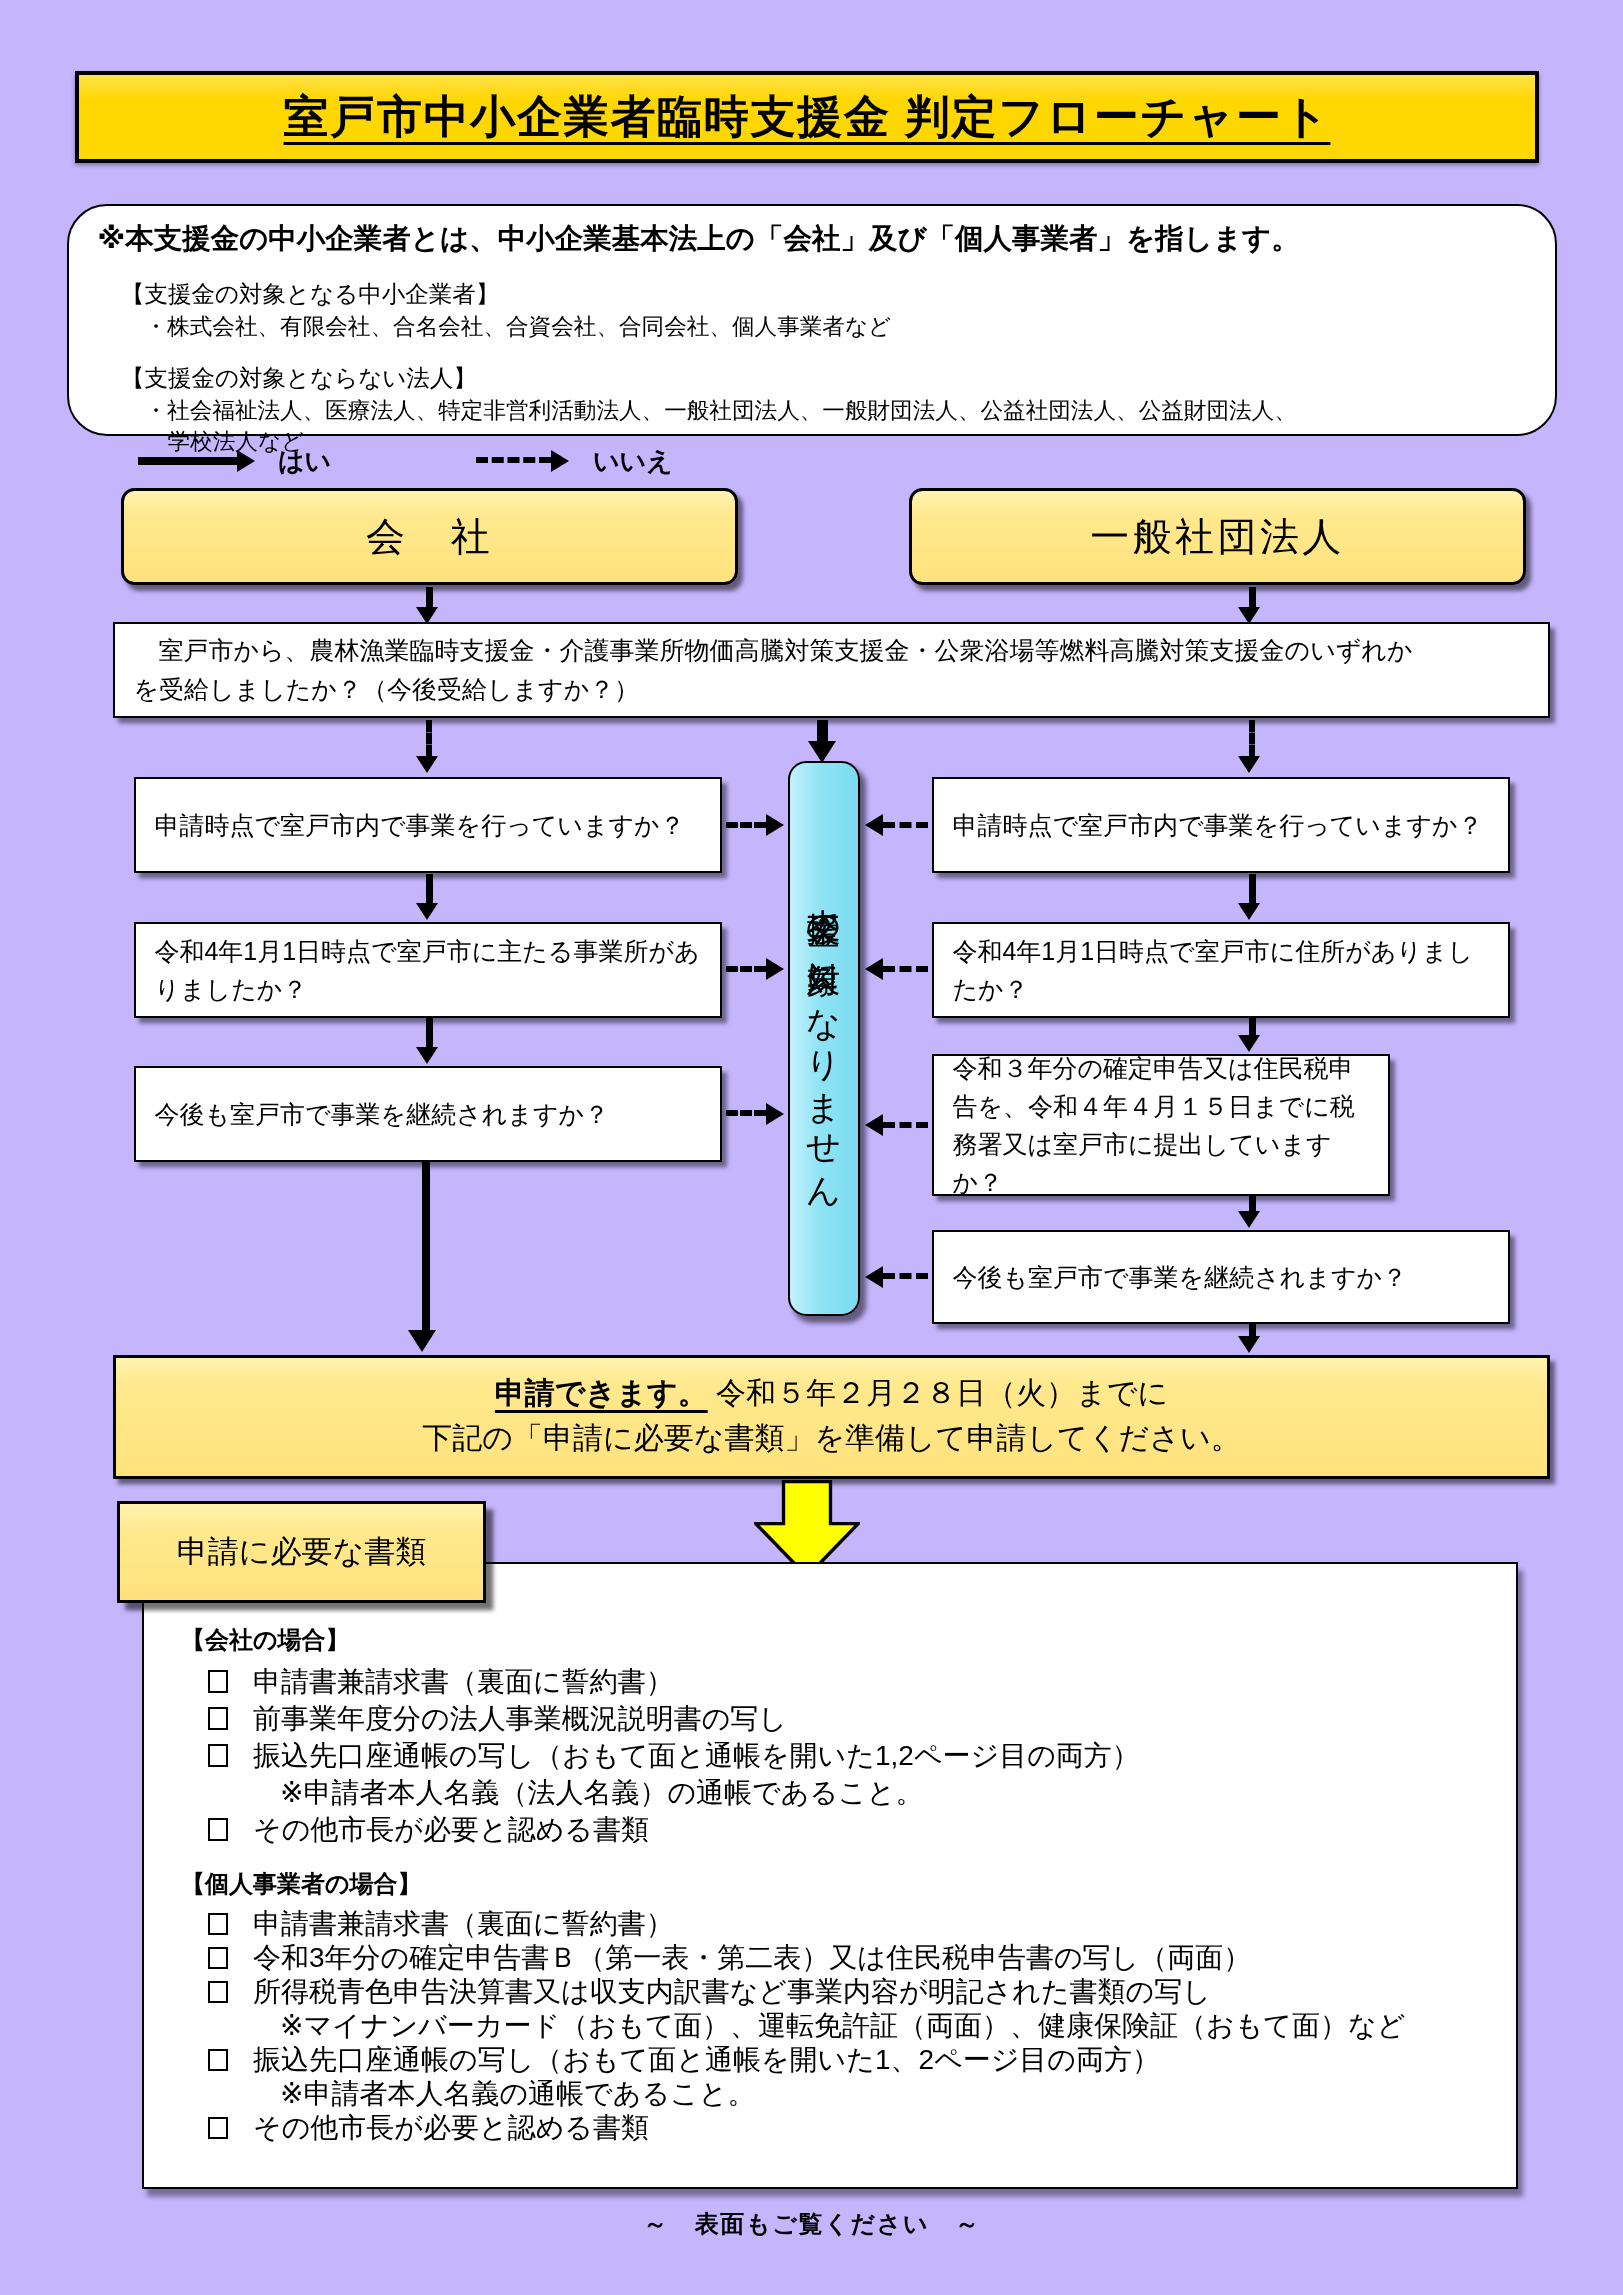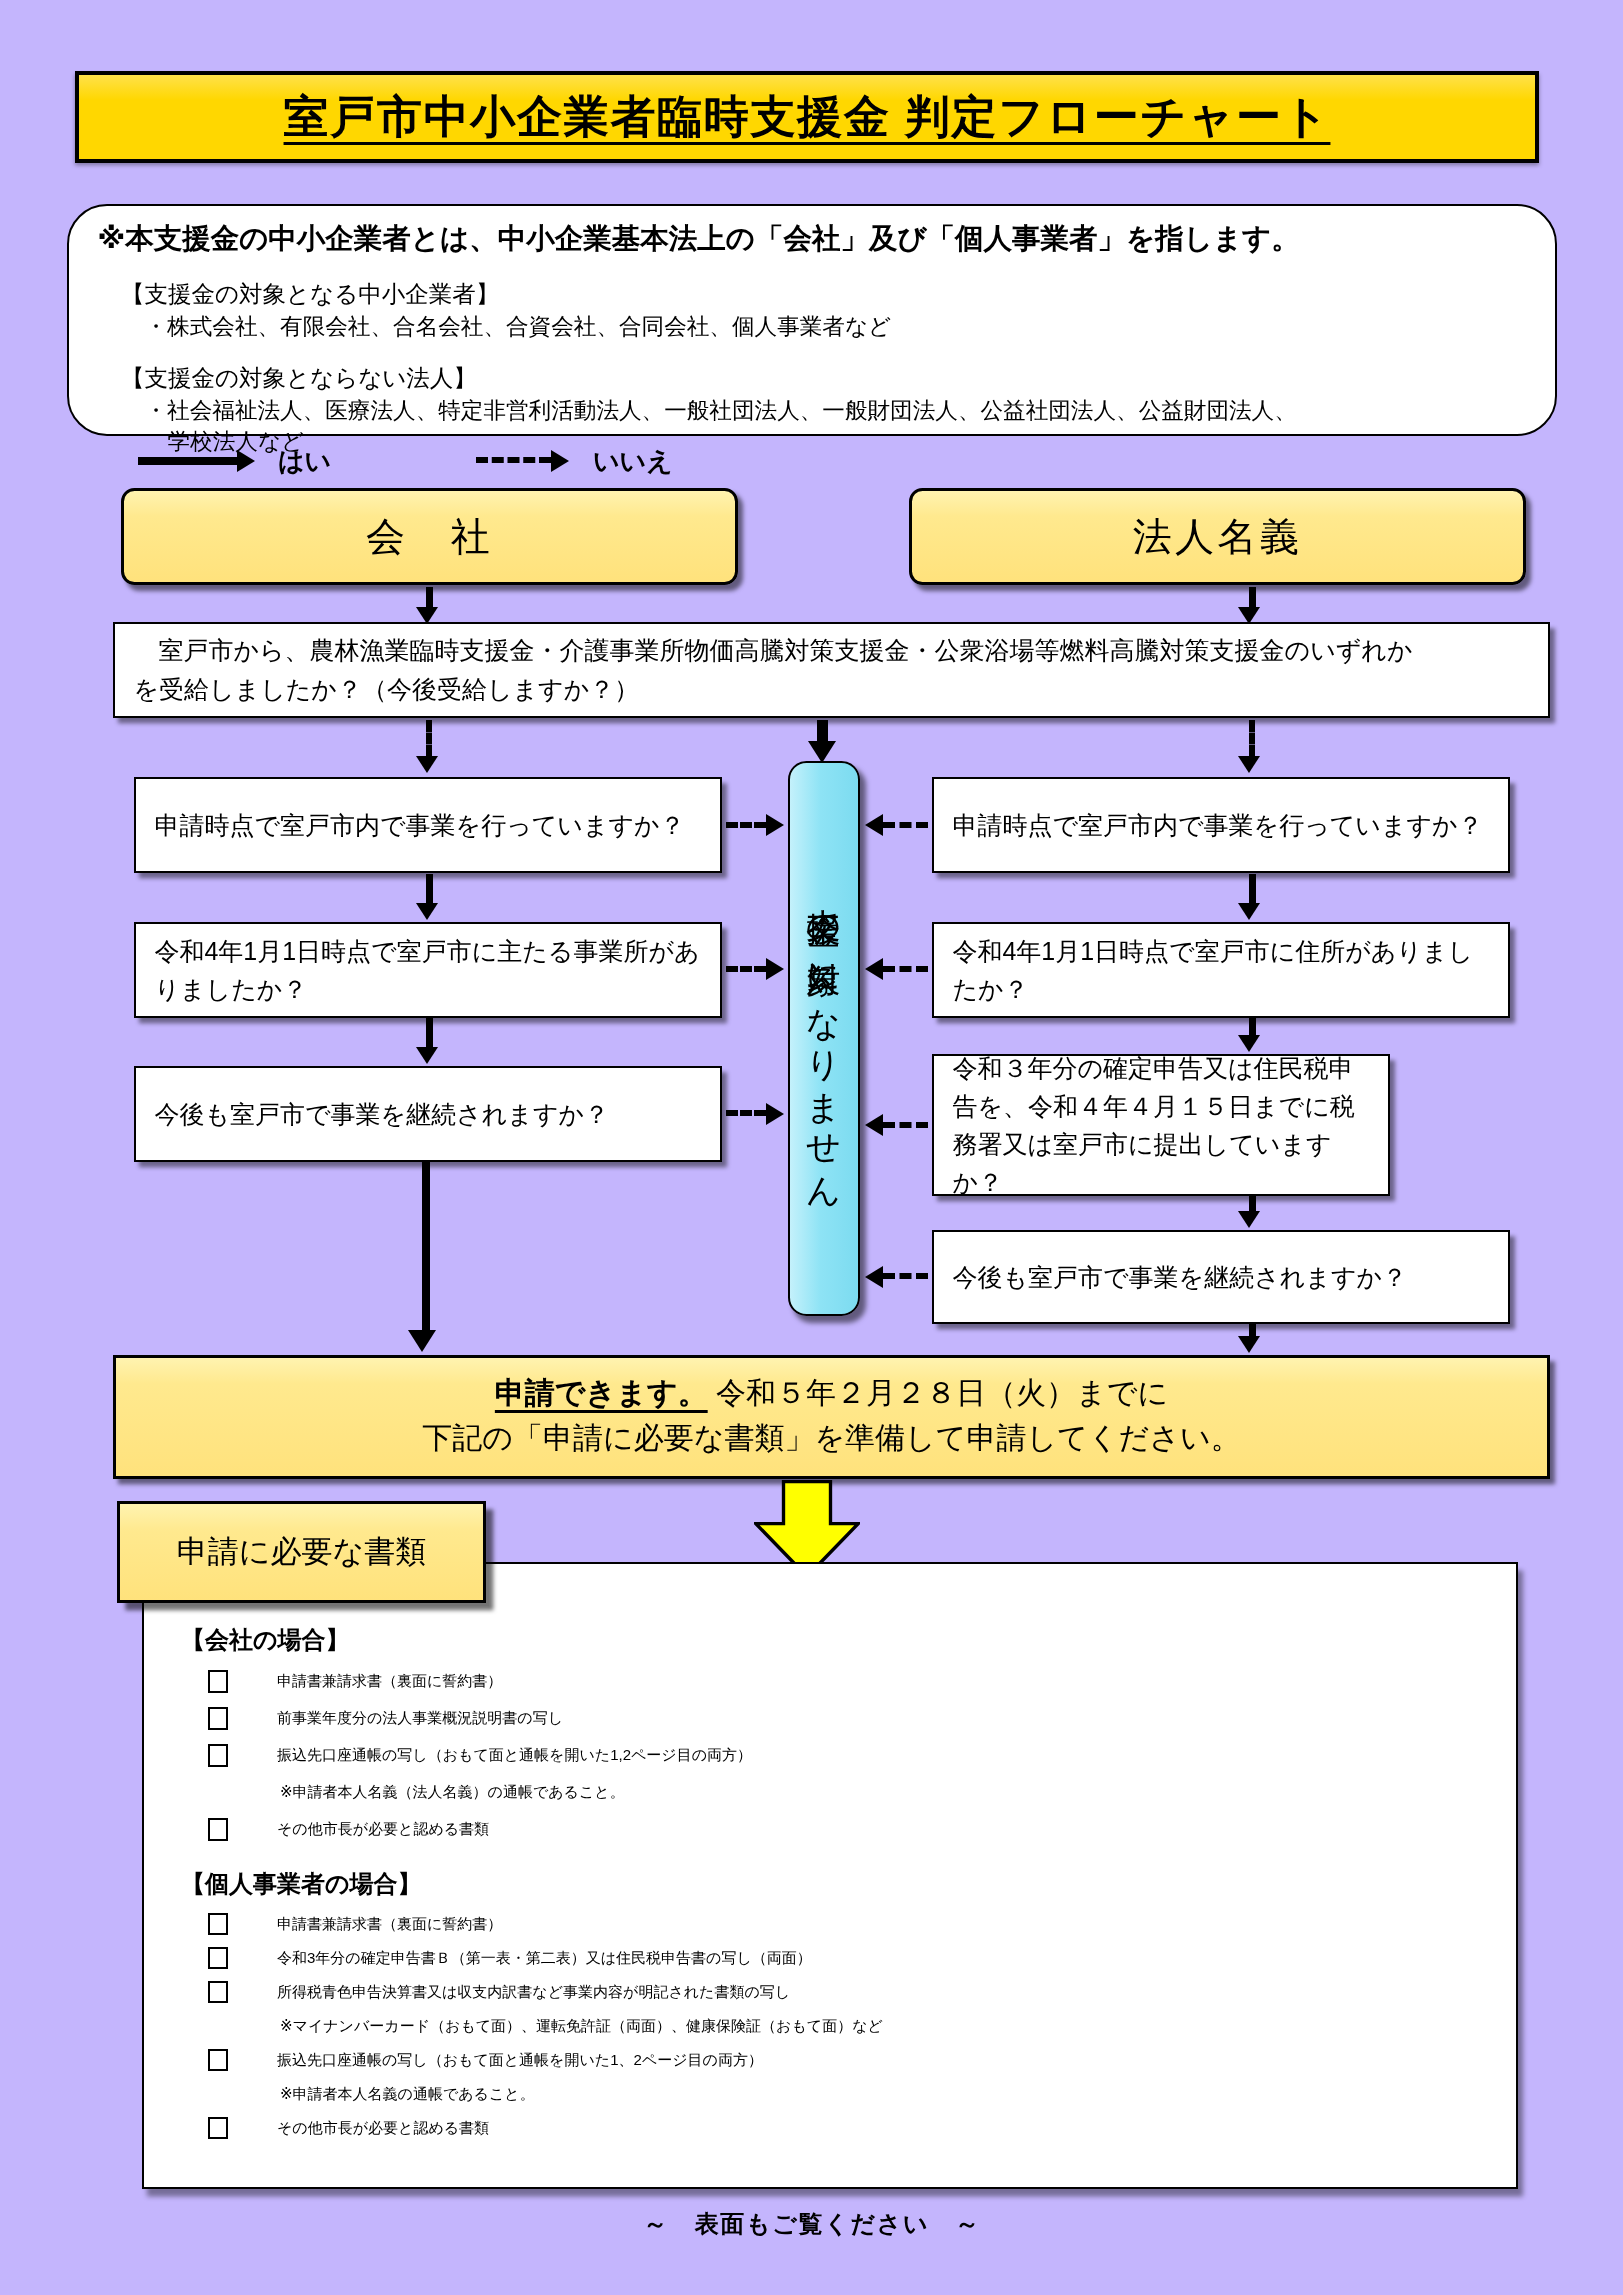--- a/index.html
+++ b/index.html
@@ -65,21 +65,21 @@
 
   
   .docs-label { position:absolute; left:117px; top:1501px; width:369px; height:102px;
     border:3.4px solid #000; background:linear-gradient(180deg,#fff3b0 0%,#ffe98e 28%,#ffe27c 100%);
     box-shadow:7.5px 7.5px 4.2px rgba(0,0,0,.55); display:flex; align-items:center; justify-content:center;
     font-size:31px; z-index:5; }
   .docs-box { position:absolute; left:142px; top:1562px; width:1376px; height:627px;
     background:#fff; border:2.5px solid #000; box-shadow:5px 7.5px 5px rgba(0,0,0,.4);
     z-index:1; padding:60px 30px 0 37px; }
   .docs-h { font-size:24px; font-weight:bold; height:39px; }
-  .doc-row { font-size:15px; height:37px; display:flex; align-items:center; padding-left:27px;gap:24px; }
+  .doc-row { font-size:28px; height:37px; display:flex; align-items:center; padding-left:27px; }
   .doc-row.indi { height:34px; }
   .doc-check { width:20px; height:22.6px; border:2.5px solid #000; margin-right:25px; flex:none; }
   .doc-note { padding-left:99px; }
   .docs-gap { height:20px; }
 
   .footer { position:absolute; left:0; top:2208px; width:1624px; text-align:center;
     font-size:24px; font-weight:bold; letter-spacing:1.7px; }
 </style>
 </head>
 <body>
@@ -103,21 +103,21 @@
   <div class="hhr" style="left:237px;top:450px;"></div>
   <div class="legend-label" style="left:278px;top:444px;">はい</div>
   <div class="hd" style="left:476px;top:457px;width:75px;"></div>
   <div class="hhr" style="left:551px;top:450px;"></div>
   <div class="legend-label" style="left:593px;top:444px;">いいえ</div>
 
   <div class="node" style="left:121px;top:488px;">
     <span>会　社</span>
   </div>
   <div class="node" style="left:909px;top:488px;">
-    <span>法人名義</span>
+    <span>一般社団法人</span>
   </div>
 
   <div class="vl" style="left:426px;top:587px;height:22px;"></div>
   <div class="vh" style="left:416px;top:607px;"></div>
   <div class="vl" style="left:1249px;top:587px;height:22px;"></div>
   <div class="vh" style="left:1238px;top:607px;"></div>
 
   <div class="wide">
     <div>　室戸市から、農林漁業臨時支援金・介護事業所物価高騰対策支援金・公衆浴場等燃料高騰対策支援金のいずれか</div>
     <div>を受給しましたか？（今後受給しますか？）</div>

